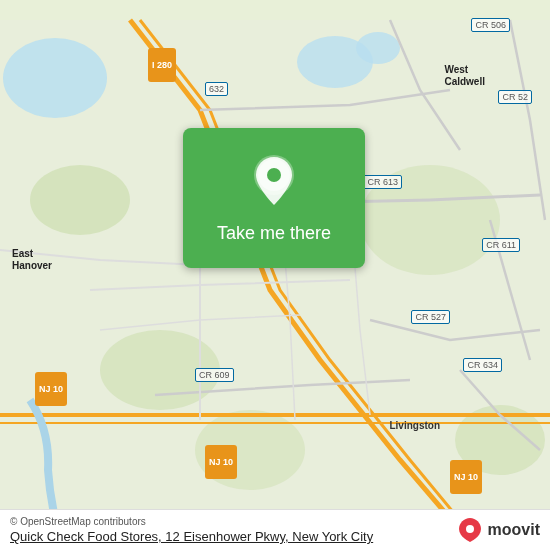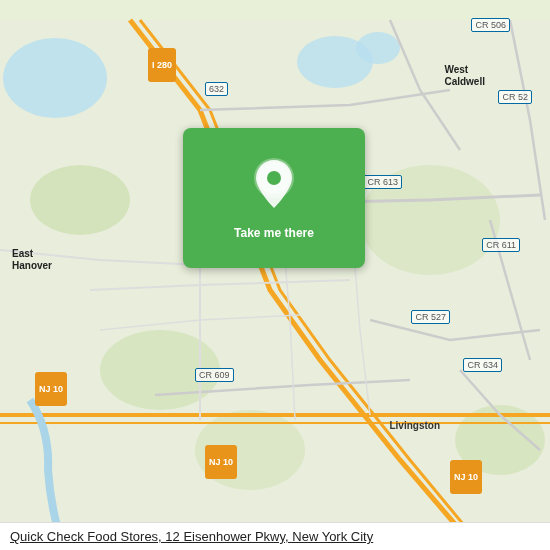--- a/index.html
+++ b/index.html
@@ -55,22 +55,22 @@
     }
 
     #location-pin {
       width: 48px;
       height: 58px;
       margin-bottom: 12px;
     }
 
     #cta-text {
       color: white;
-      font-size: 12px;
-      font-weight: bold;
+      font-size: 18px;
+      font-weight: normal;
       text-align: center;
     }
 
     
     #bottom-bar {
       position: absolute;
       bottom: 0;
       left: 0;
       right: 0;
       background: white;
@@ -317,16 +317,25 @@
       <circle cx="24" cy="22" r="20" fill="white" opacity="0.3"></circle>
       <circle cx="24" cy="22" r="16" fill="white" opacity="0.5"></circle>
       <path d="M24 4 C14 4 6 12 6 22 C6 34 24 52 24 52 C24 52 42 34 42 22 C42 12 34 4 24 4Z" fill="white" opacity="0.9"></path>
       <circle cx="24" cy="22" r="7" fill="#4CAF50"></circle>
     </svg>
     <span id="cta-text">Take me there</span>
   </div>
 
   <div id="bottom-bar">
     <div id="bottom-info">
+      <div id="osm-credit">© OpenStreetMap contributors</div>
       <div id="location-name">Quick Check Food Stores, 12 Eisenhower Pkwy, New York City</div>
+    </div>
+    <div id="moovit-logo">
+
+      <svg id="moovit-icon" viewBox="0 0 28 28" xmlns="http://www.w3.org/2000/svg">
+        <path d="M14 2 C8 2 3 7 3 13 C3 21 14 26 14 26 C14 26 25 21 25 13 C25 7 20 2 14 2Z" fill="#e63946"></path>
+        <circle cx="14" cy="13" r="4" fill="white"></circle>
+      </svg>
+      <span id="moovit-text">moovit</span>
     </div>
   </div>
 </div>
 
 </body></html>

